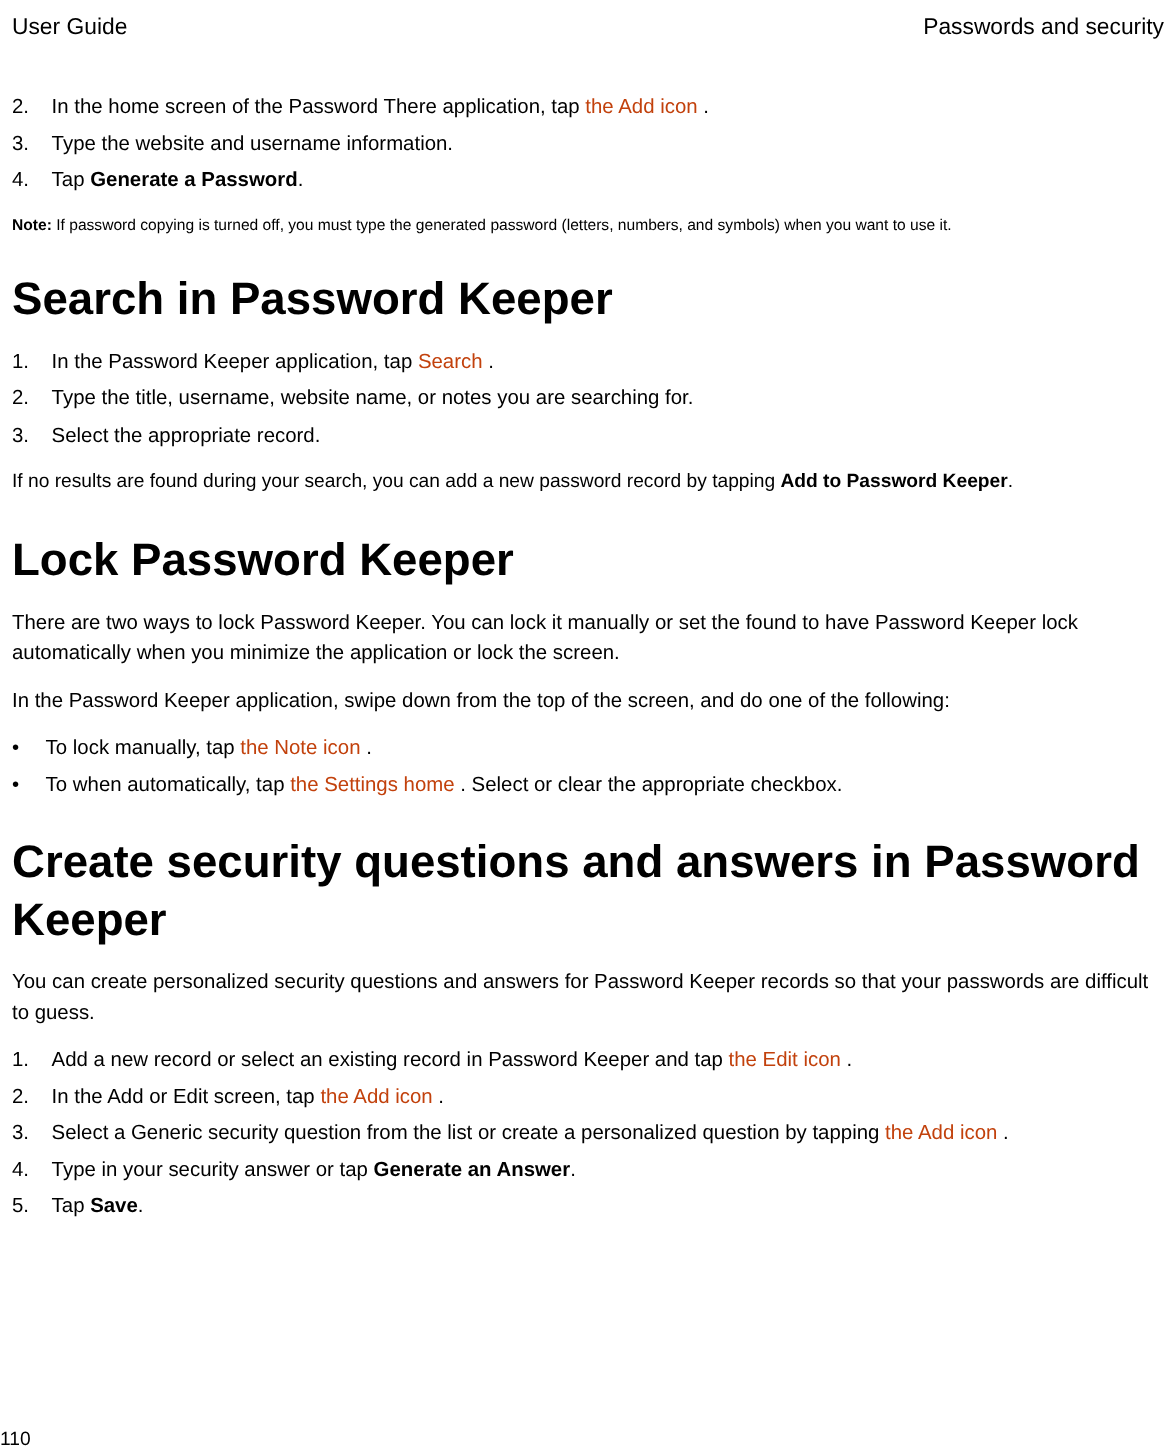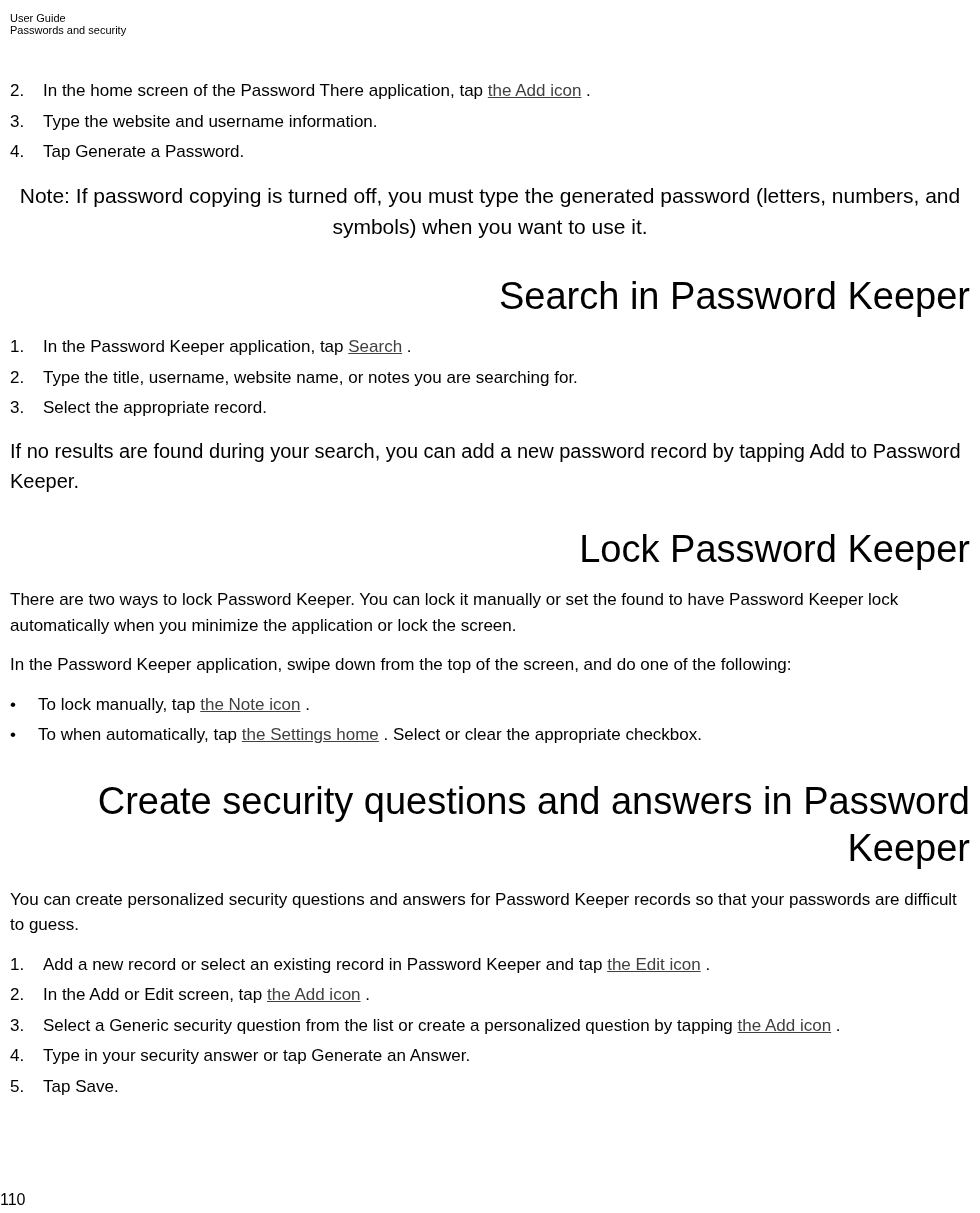--- a/index.html
+++ b/index.html
@@ -8,23 +8,22 @@
       width: 980px;
       height: 1213px;
       background: #fff;
       color: #000;
       position: relative;
       padding: 12px 10px 10px 10px;
     }
     .header {
       display: flex;
       justify-content: space-between;
-      font-size: 11px;
+      font-size: 19px;
       margin-bottom: 42px;
-      flex-direction: column;
     }
     .ol-row {
       display: flex;
       margin-bottom: 5px;
       font-size: 17px;
       line-height: 1.5;
     }
     .ol-num {
       width: 33px;
       flex-shrink: 0;
@@ -36,41 +35,39 @@
       display: flex;
       margin-bottom: 5px;
       font-size: 17px;
       line-height: 1.5;
     }
     .ul-bullet {
       width: 28px;
       flex-shrink: 0;
     }
     .para {
-      font-size: 20px;
+      font-size: 16px;
       line-height: 1.5;
       margin-top: 15px;
       margin-bottom: 1px;
     }
     .note-para {
-      font-size: 21px;
+      font-size: 13px;
       line-height: 1.5;
       margin-top: 15px;
-      text-align: center;
     }
     h1 {
       font-size: 38px;
-      font-weight: 400;
+      font-weight: 700;
       margin-top: 30px;
       margin-bottom: 14px;
       line-height: 1.25;
-      text-align: right;
     }
-    .bold { font-weight: normal; }
-    .red { color: #404040; text-decoration: underline; }
+    .bold { font-weight: bold; }
+    .red { color: #c2410c; }
     .desc-para {
       font-size: 17px;
       line-height: 1.5;
       margin-bottom: 14px;
     }
     .page-num {
       position: absolute;
       bottom: 4px;
       left: 0;
       font-size: 16px;

